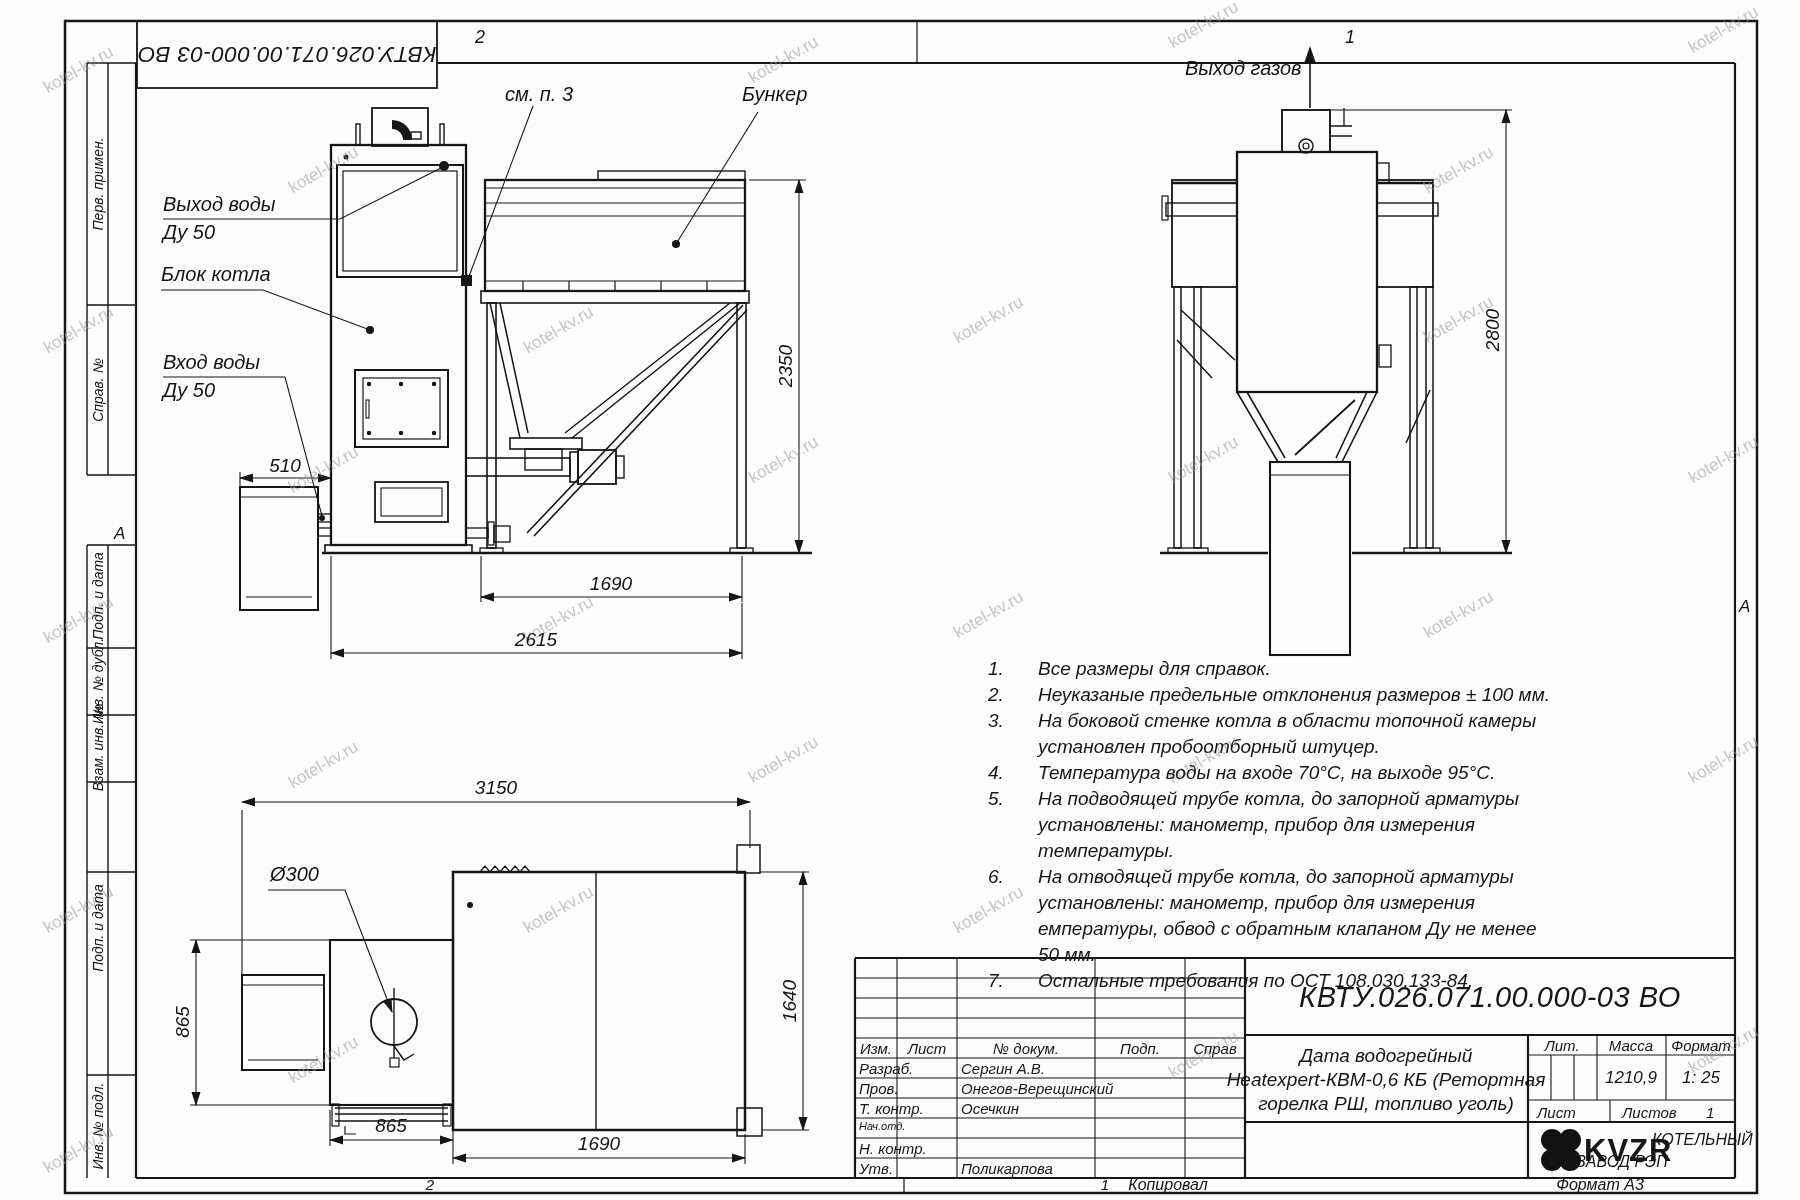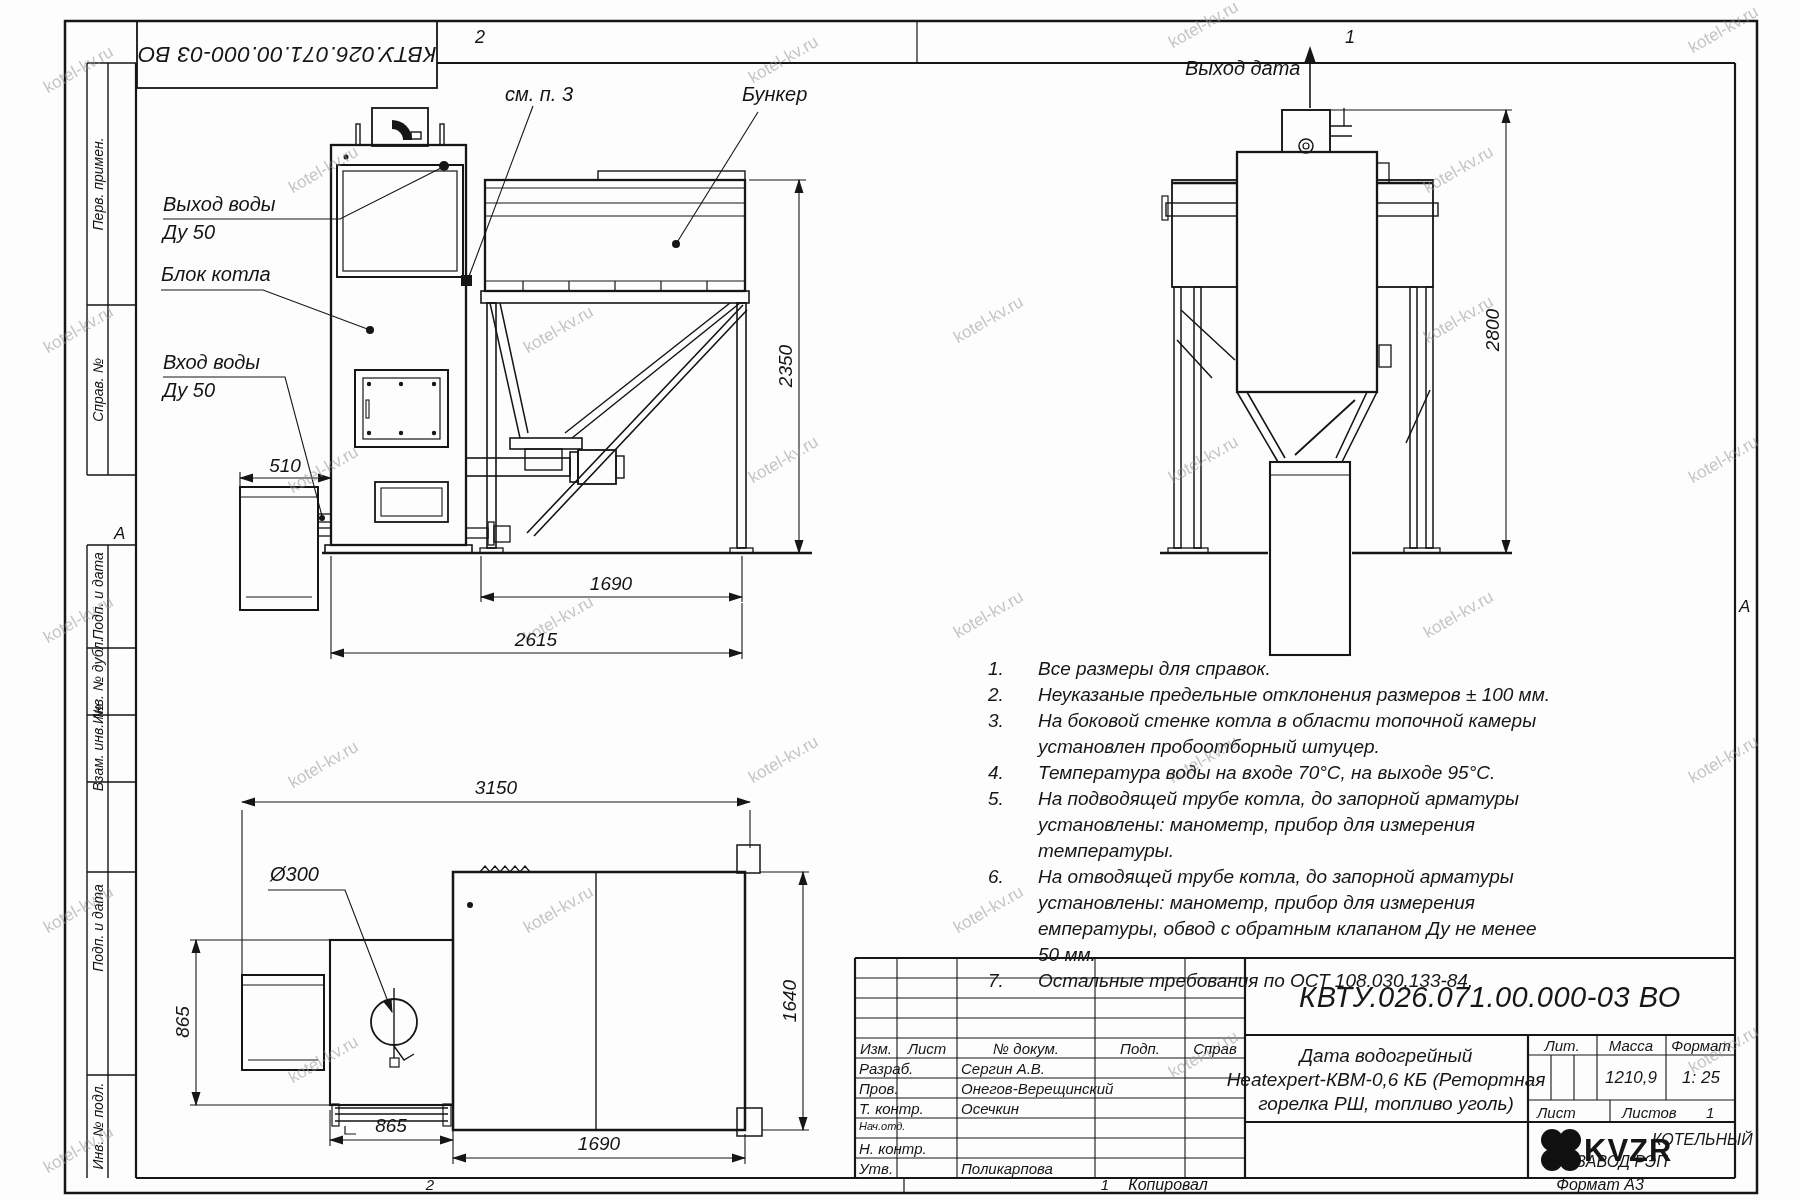--- a/index.html
+++ b/index.html
@@ -282,21 +282,21 @@
   <div class="t lbl" style="left:161px;top:264px">Блок котла</div>
   <div class="t lbl" style="left:163px;top:352px">Вход воды</div>
   <div class="t lbl" style="left:163px;top:380px">Ду 50</div>
   <div class="t lbl" style="left:505px;top:84px">см. п. 3</div>
   <div class="t lbl" style="left:742px;top:84px">Бункер</div>
   <div class="t dim" style="left:285px;top:456px">510</div>
   <div class="t dimv" style="left:786px;top:366px">2350</div>
   <div class="t dim" style="left:611px;top:574px">1690</div>
   <div class="t dim" style="left:536px;top:630px">2615</div>
 
-  <div class="t lbl" style="left:1185px;top:58px">Выход дата</div>
+  <div class="t lbl" style="left:1185px;top:58px">Выход газов</div>
   <div class="t dimv" style="left:1493px;top:330px">2800</div>
 
   <div class="t dim" style="left:496px;top:778px">3150</div>
   <div class="t lbl" style="left:270px;top:864px">Ø300</div>
   <div class="t dimv" style="left:183px;top:1022px">865</div>
   <div class="t dim" style="left:391px;top:1116px">865</div>
   <div class="t dim" style="left:599px;top:1134px">1690</div>
   <div class="t dimv" style="left:790px;top:1001px">1640</div>
 
   <div class="notes">

